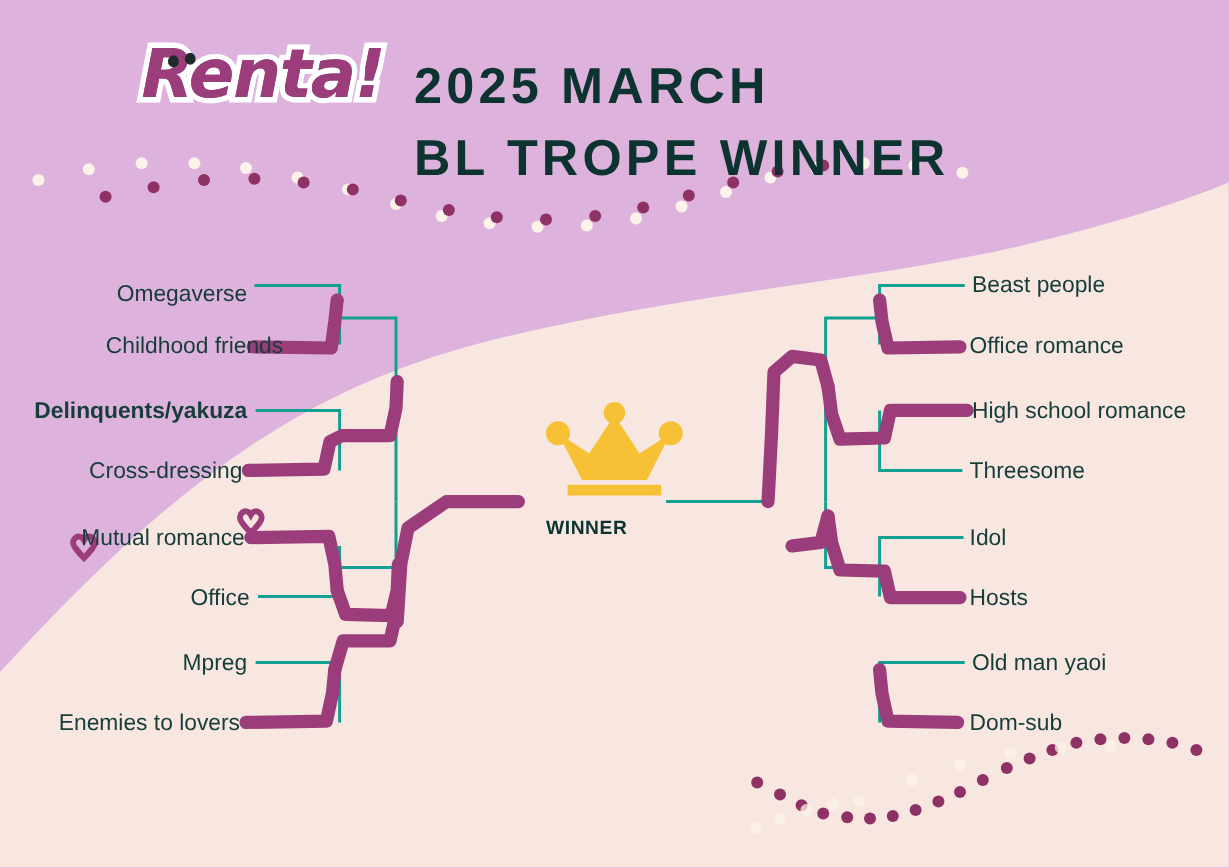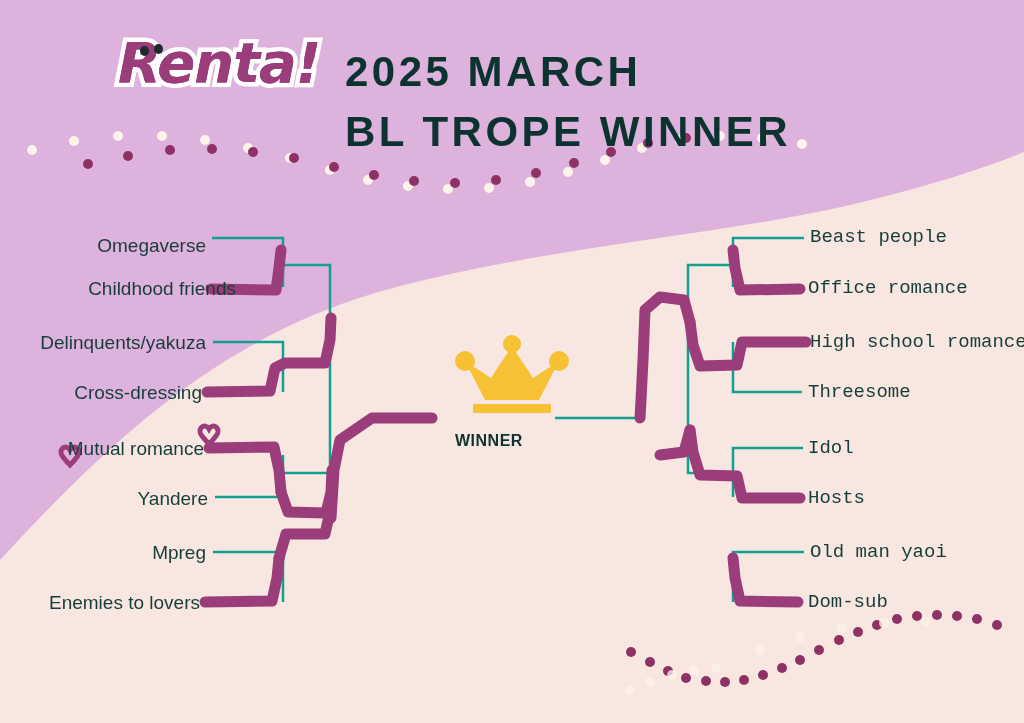--- a/index.html
+++ b/index.html
@@ -48,21 +48,21 @@
   .title .l2{display:block;}
 
   .label{
     position:absolute;z-index:3;
     color:#173d3a;
     font-family:"Liberation Sans", sans-serif;
     font-size:19px;
     white-space:nowrap;
     line-height:1;
   }
-  .label.right{text-align:left;font-family:Liberation Mono, monospace;}
+  .label.right{text-align:left;}
   .label.left{text-align:right;}
 
   .winner-text{
     position:absolute;z-index:4;left:455px;top:432px;
     color:#0d3330;font-size:16px;font-weight:bold;
     letter-spacing:0.5px;font-family:"Liberation Sans", sans-serif;
     white-space:nowrap;
   }
   .crown{position:absolute;z-index:3;left:455px;top:334px;}
 </style>
@@ -207,24 +207,24 @@
       <i class="e2"></i>
     </div>
 
   <div class="title">
     <span>2025 MARCH</span>
     <span class="l2">BL TROPE WINNER</span>
   </div>
 
   <div class="label left" style="left:0px;top:236px;width:206px;">Omegaverse</div>
   <div class="label left" style="left:0px;top:279px;width:236px;">Childhood friends</div>
-  <div class="label left" style="left:0px;top:333px;width:206px;">Delinquents/yakuza</div>
+  <div class="label left" style="left:0px;top:333px;width:206px;font-weight:bold;">Delinquents/yakuza</div>
   <div class="label left" style="left:0px;top:383px;width:202px;">Cross-dressing</div>
   <div class="label left" style="left:0px;top:439px;width:204px;">Mutual romance</div>
-  <div class="label left" style="left:0px;top:489px;width:208px;">Yandere</div>
+  <div class="label left" style="left:0px;top:489px;width:208px;">Office</div>
   <div class="label left" style="left:0px;top:543px;width:206px;">Mpreg</div>
   <div class="label left" style="left:0px;top:593px;width:200px;">Enemies to lovers</div>
 
   <div class="label right" style="left:810px;top:228px;">Beast people</div>
   <div class="label right" style="left:808px;top:279px;">Office romance</div>
   <div class="label right" style="left:810px;top:333px;">High school romance</div>
   <div class="label right" style="left:808px;top:383px;">Threesome</div>
   <div class="label right" style="left:808px;top:439px;">Idol</div>
   <div class="label right" style="left:808px;top:489px;">Hosts</div>
   <div class="label right" style="left:810px;top:543px;">Old man yaoi</div>

